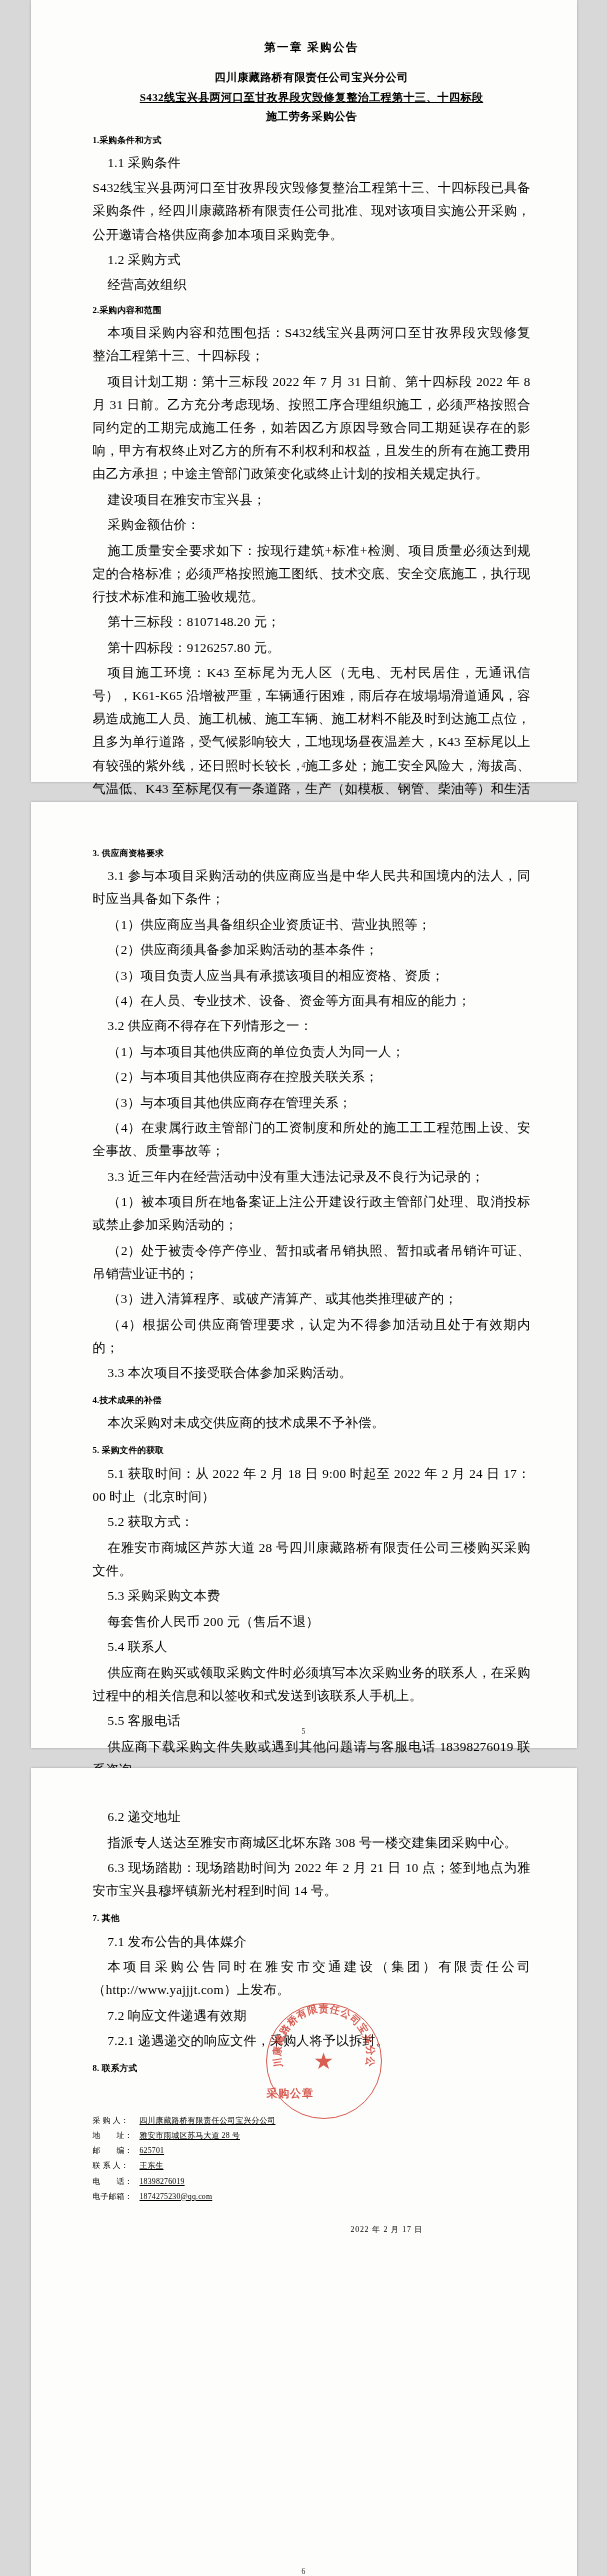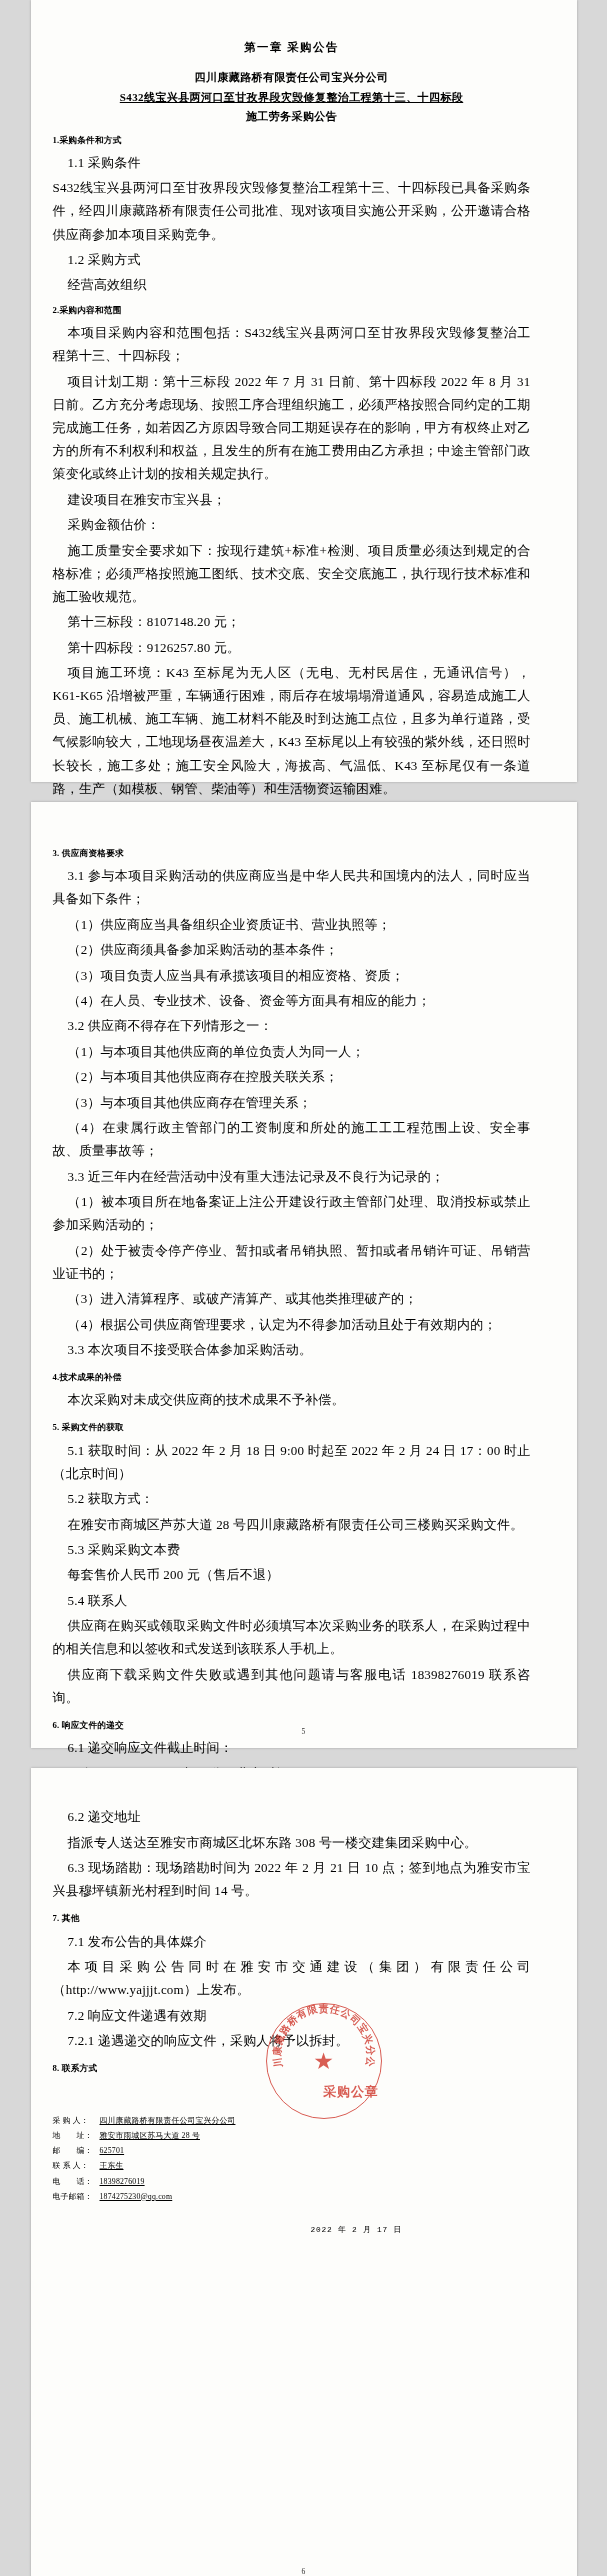--- a/index.html
+++ b/index.html
@@ -2,21 +2,21 @@
 <html style="font-size:12px"><head>
 <meta charset="utf-8">
 <style>
   html,body{margin:0;padding:0;background:#d8d8d8;}
   body{font-family:"Liberation Serif","DejaVu Serif",serif;}
   .page-wrap{width:607px;margin:0 auto;}
   .page{
     width:546px;margin:0 auto 20px auto;background:#fdfdfb;
     box-shadow:0 0 2.3px rgba(0,0,0,.25);
     position:relative;box-sizing:border-box;
-    padding:35px 46px 23px 22px;
+    padding:35px 46px 23px 62px;
   }
   .p1{height:782px;}
   .p2{height:946px;}
   .p3{height:820px;}
   .chapter-title{
     text-align:center;font-size:11.4px;font-weight:bold;letter-spacing:1.5px;margin:4.6px 0 13.7px 0;
   }
   .doc-title{
     text-align:center;font-size:11px;font-weight:bold;line-height:1.75;letter-spacing:0.4px;
   }
@@ -44,24 +44,24 @@
     position:absolute;left:50%;top:50%;transform:translate(-50%,-50%);
     color:#d03a2f;font-size:23px;line-height:1;
   }
   .stamp .arc{
     position:absolute;left:0;top:0;width:114px;height:114px;
   }
   .stamp .arc text{
     fill:#d03a2f;font-family:"Liberation Serif",serif;font-size:13px;font-weight:bold;letter-spacing:1px;
   }
   .stamp .bottom{
-    position:absolute;left:0;right:2px;bottom:16.7px;text-align:right;color:#d03a2f;
-    font-size:13px;font-weight:bold;letter-spacing:0.8px;
+    position:absolute;left:0;right:2px;bottom:16.7px;text-align:left;color:#d03a2f;
+    font-size:11px;font-weight:bold;letter-spacing:0.8px;
   }
-  .date-line{font-size:7.8px;letter-spacing:0.8px;margin-top:20px;margin-left:258px;font-family:Liberation Mono, monospace;}
+  .date-line{font-size:7.8px;letter-spacing:0.8px;margin-top:20px;margin-left:258px;}
   .contact-row{font-size:7.8px;line-height:1.95;letter-spacing:0.2px;margin-top:38px;}
   .contact-row .lbl{display:inline-block;width:47px;}
 </style>
 </head>
 <body>
 
 <div class="page-wrap">
 
   <div class="page p1">
     <div class="chapter-title">第一章  采购公告</div>
@@ -114,20 +114,21 @@
     <p class="b ind">本次采购对未成交供应商的技术成果不予补偿。</p>
 
     <div class="sec-h2">5. 采购文件的获取</div>
     <p class="b ind">5.1 获取时间：从 2022 年 2 月 18 日 9:00 时起至 2022 年 2 月 24 日 17：00 时止（北京时间）</p>
     <p class="b ind">5.2 获取方式：</p>
     <p class="b ind">在雅安市商城区芦苏大道 28 号四川康藏路桥有限责任公司三楼购买采购文件。</p>
     <p class="b ind">5.3 采购采购文本费</p>
     <p class="b ind">每套售价人民币 200 元（售后不退）</p>
     <p class="b ind">5.4 联系人</p>
     <p class="b ind">供应商在购买或领取采购文件时必须填写本次采购业务的联系人，在采购过程中的相关信息和以签收和式发送到该联系人手机上。</p>
+    <p class="b ind">5.5 客服电话</p>
     <p class="b ind">供应商下载采购文件失败或遇到其他问题请与客服电话 18398276019 联系咨询。</p>
 
     <div class="sec-h2">6. 响应文件的递交</div>
     <p class="b ind">6.1 递交响应文件截止时间：</p>
     <p class="b">2024 年 2 月 25 日 10 时 00 分（北京时间）</p>
 
     <div class="pgno">5</div>
   </div>
 
   <div class="page p3">

